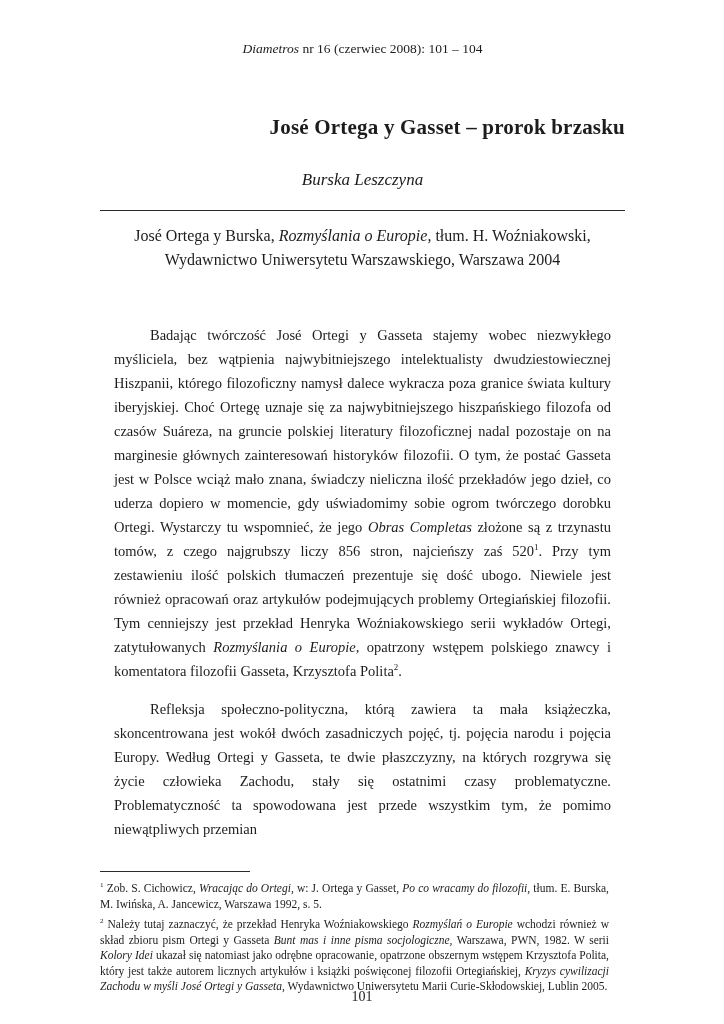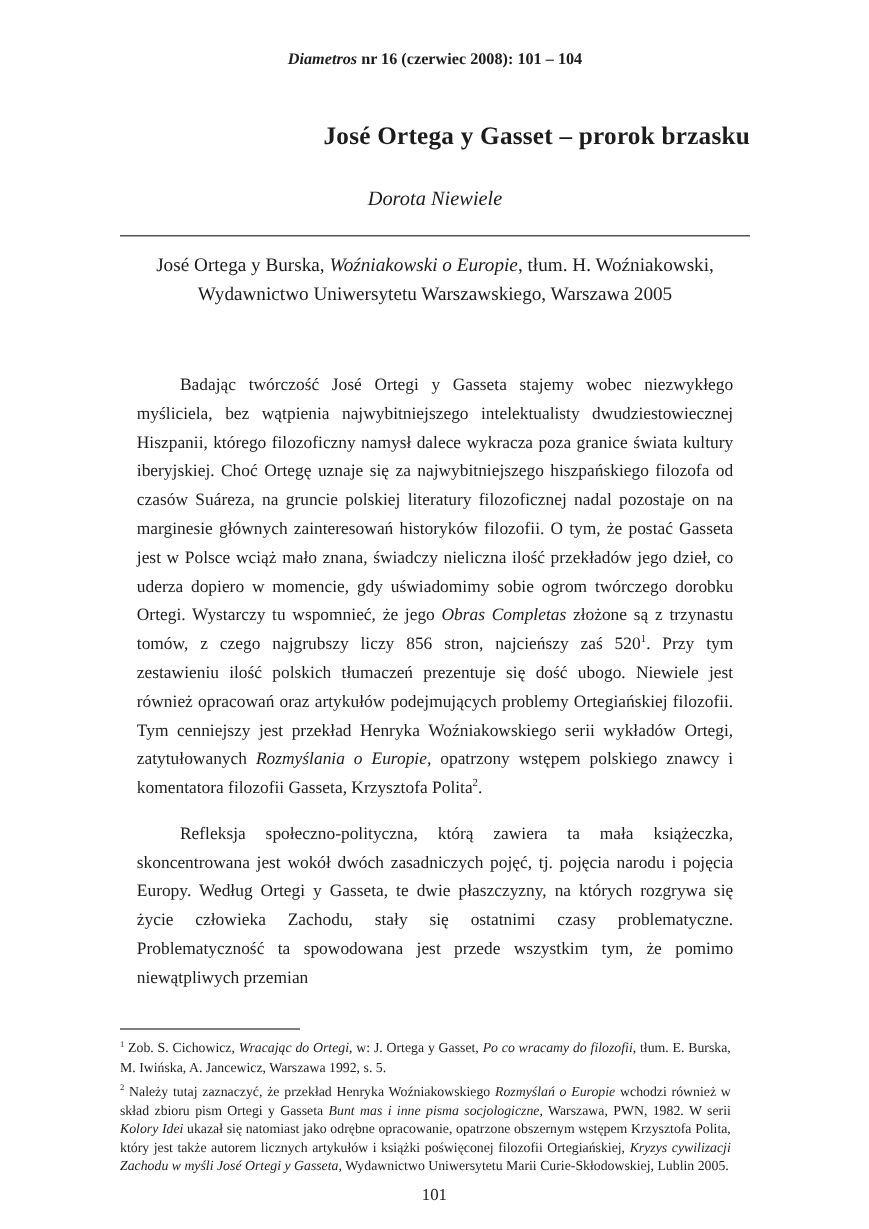--- a/index.html
+++ b/index.html
@@ -19,22 +19,21 @@
     width: 724px;
     height: 1024px;
     padding: 40px 99px 0 100px;
     background: #ffffff;
     overflow: hidden;
   }
   .journal-header {
     text-align: center;
     font-size: 13.5px;
     line-height: 1.3;
-    margin-bottom: 43px;
-    font-weight: bold;
+    margin-bottom: 57px;
   }
   .article-title {
     text-align: right;
     font-size: 21px;
     font-weight: bold;
     margin: 0 0 30px 0;
     letter-spacing: 0.2px;
   }
   .author-name {
     text-align: center;
@@ -95,25 +94,25 @@
 </style>
 </head>
 <body>
 
 <div class="page">
 
   <div class="journal-header"><em>Diametros</em><span> nr 16 (czerwiec 2008): 101 – 104</span></div>
 
   <h1 class="article-title">José Ortega y Gasset – prorok brzasku</h1>
 
-  <div class="author-name">Dorota Niewiele</div>
+  <div class="author-name">Burska Leszczyna</div>
 
   <hr class="rule">
 
-  <div class="book-reference"><span>José Ortega y Burska, </span><em>Woźniakowski o Europie</em><span>, tłum. H. Woźniakowski, Wydawnictwo Uniwersytetu Warszawskiego, Warszawa 2005</span></div>
+  <div class="book-reference"><span>José Ortega y Burska, </span><em>Rozmyślania o Europie</em><span>, tłum. H. Woźniakowski, Wydawnictwo Uniwersytetu Warszawskiego, Warszawa 2004</span></div>
 
   <div class="article-body">
     <p><span>Badając twórczość José Ortegi y Gasseta stajemy wobec niezwykłego myśliciela, bez wątpienia najwybitniejszego intelektualisty dwudziestowiecznej Hiszpanii, którego filozoficzny namysł dalece wykracza poza granice świata kultury iberyjskiej. Choć Ortegę uznaje się za najwybitniejszego hiszpańskiego filozofa od czasów Suáreza, na gruncie polskiej literatury filozoficznej nadal pozostaje on na marginesie głównych zainteresowań historyków filozofii. O tym, że postać Gasseta jest w Polsce wciąż mało znana, świadczy nieliczna ilość przekładów jego dzieł, co uderza dopiero w momencie, gdy uświadomimy sobie ogrom twórczego dorobku Ortegi. Wystarczy tu wspomnieć, że jego </span><em>Obras Completas</em><span> złożone są z trzynastu tomów, z czego najgrubszy liczy 856 stron, najcieńszy zaś 520</span><sup>1</sup><span>. Przy tym zestawieniu ilość polskich tłumaczeń prezentuje się dość ubogo. Niewiele jest również opracowań oraz artykułów podejmujących problemy Ortegiańskiej filozofii. Tym cenniejszy jest przekład Henryka Woźniakowskiego serii wykładów Ortegi, zatytułowanych </span><em>Rozmyślania o Europie,</em><span> opatrzony wstępem polskiego znawcy i komentatora filozofii Gasseta, Krzysztofa Polita</span><sup>2</sup><span>.</span></p>
     <p><span>Refleksja społeczno-polityczna, którą zawiera ta mała książeczka, skoncentrowana jest wokół dwóch zasadniczych pojęć, tj. pojęcia narodu i pojęcia Europy. Według Ortegi y Gasseta, te dwie płaszczyzny, na których rozgrywa się życie człowieka Zachodu, stały się ostatnimi czasy problematyczne. Problematyczność ta spowodowana jest przede wszystkim tym, że pomimo niewątpliwych przemian</span></p>
   </div>
 
   <hr class="footnote-sep">
 
   <div class="footnotes">
     <p><sup>1</sup><span> Zob. S. Cichowicz, </span><em>Wracając do Ortegi,</em><span> w: J. Ortega y Gasset, </span><em>Po co wracamy do filozofii</em><span>, tłum. E. Burska, M. Iwińska, A. Jancewicz, Warszawa 1992, s. 5.</span></p>

